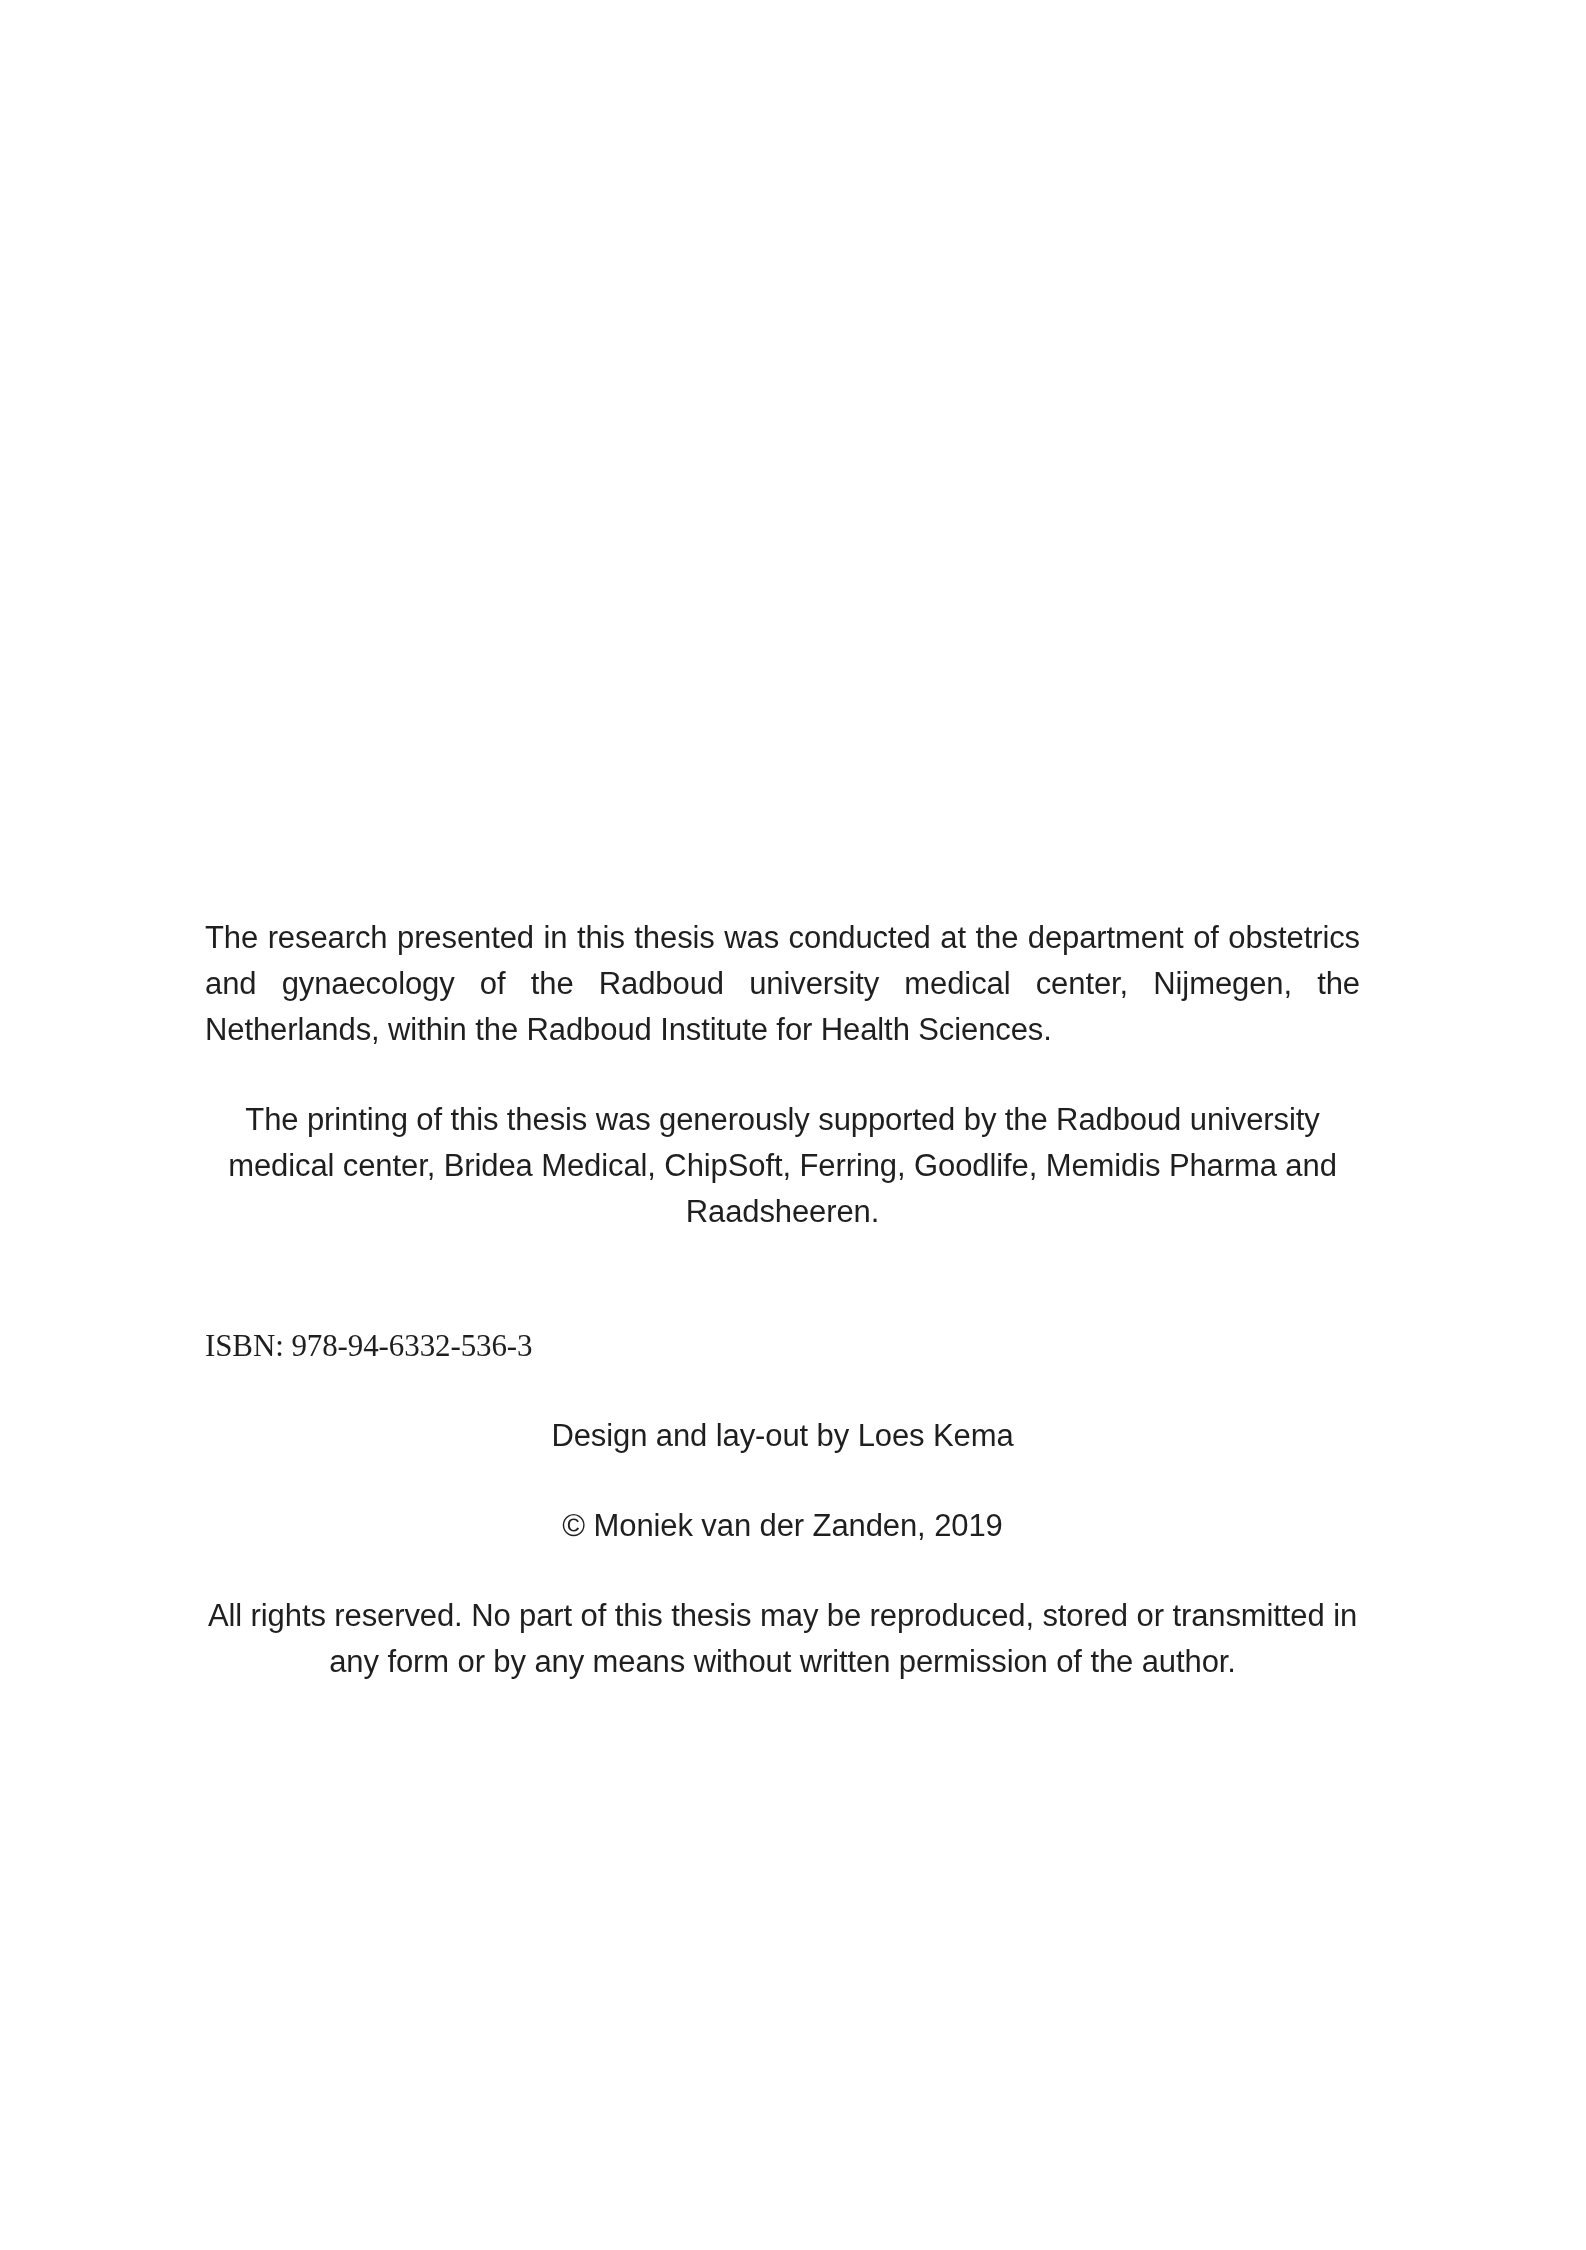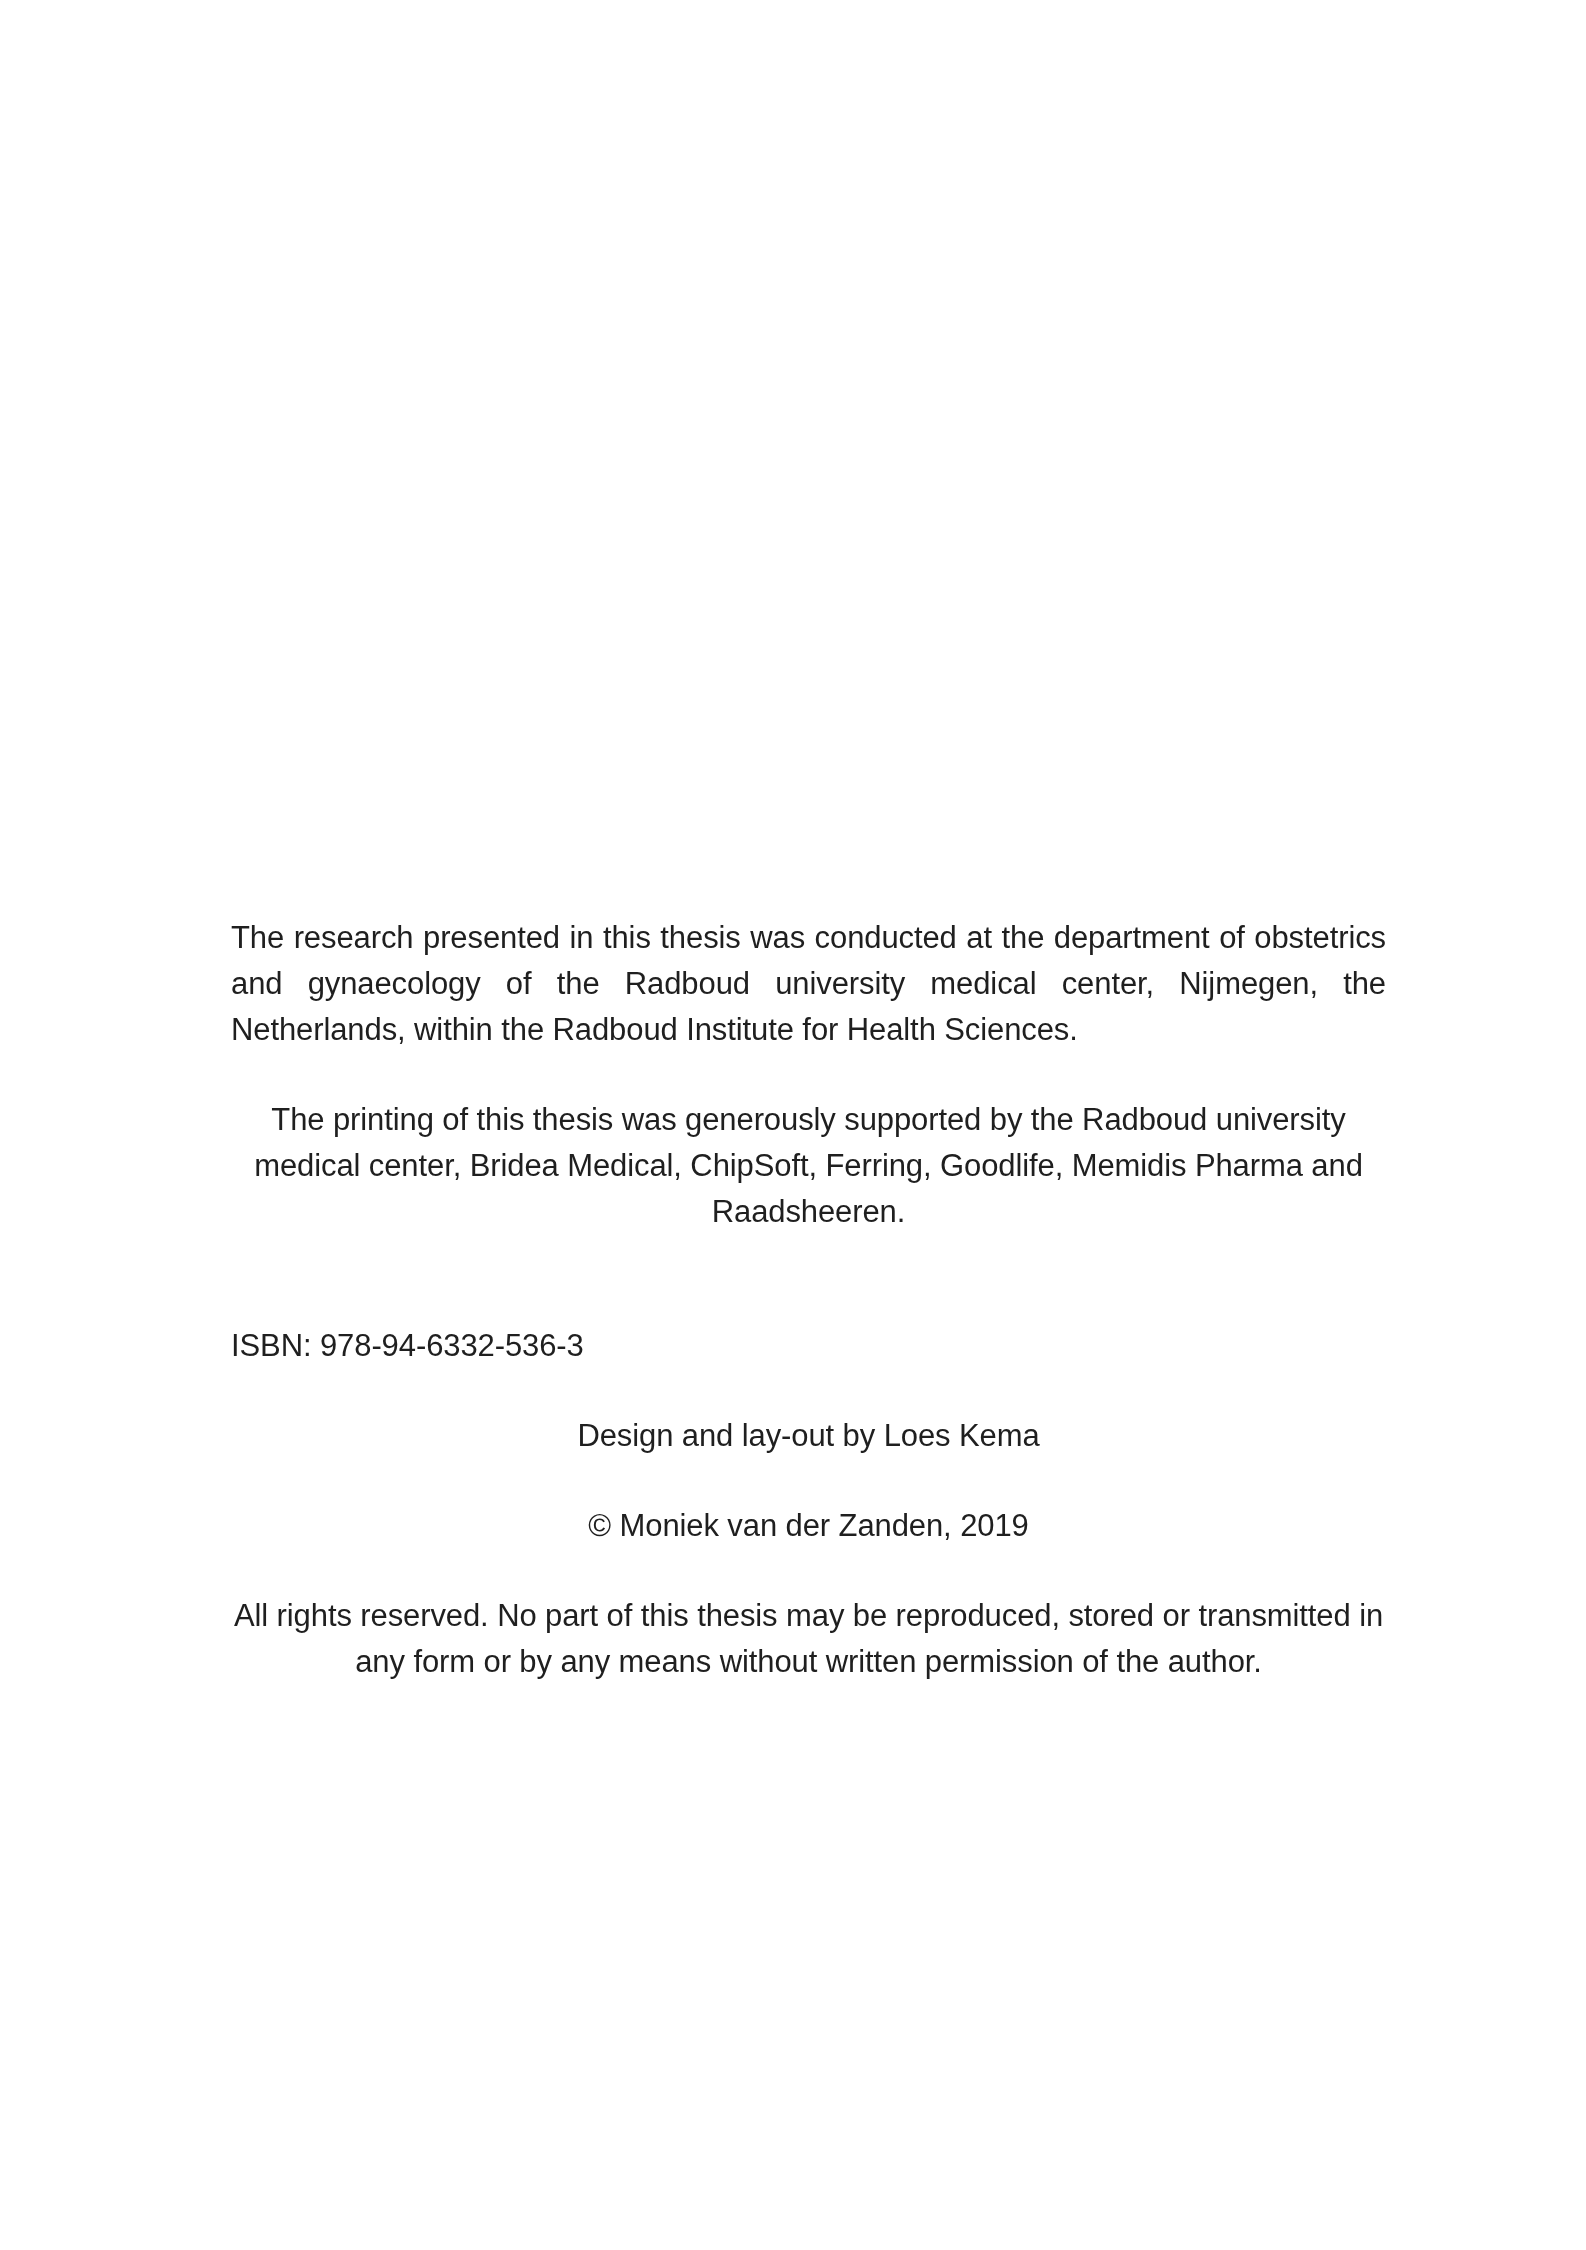--- a/index.html
+++ b/index.html
@@ -12,21 +12,21 @@
     position: relative;
     background: #ffffff;
     overflow: hidden;
   }
   .page {
     position: absolute;
     inset: 0;
   }
   .colophon {
     position: absolute;
-    left: 231px;
+    left: 205px;
     top: 915px;
     width: 1155px;
     font-family: "Liberation Sans", "DejaVu Sans", sans-serif;
     font-weight: 300;
     font-size: 31px;
     line-height: 46px;
     letter-spacing: -0.1px;
     color: #1f1f1f;
   }
   .colophon p {
@@ -34,20 +34,21 @@
   }
   .justified {
     text-align: justify;
   }
   .gap-1 {
     margin-top: 44px !important;
     text-align: center;
   }
   .gap-2 {
     margin-top: 88px !important;
+    font-family: Liberation Serif, serif;
   }
 </style>
 </head>
 <body style="background: rgb(255, 255, 255);">
 
 <div class="page">
   <main class="colophon" style="color: rgb(31, 31, 31);">
 
     <p class="justified">The research presented in this thesis was conducted at the department of obstetrics and gynaecology of the Radboud university medical center, Nijmegen, the Netherlands, within the Radboud Institute for Health Sciences.</p>
 

